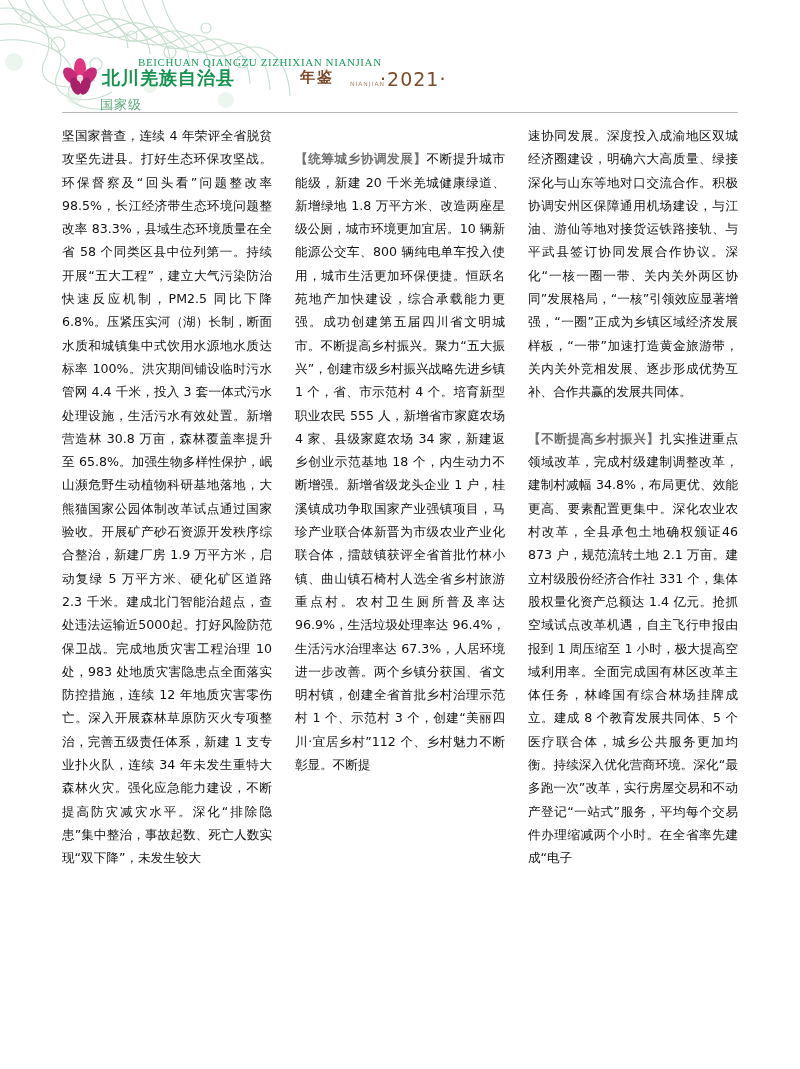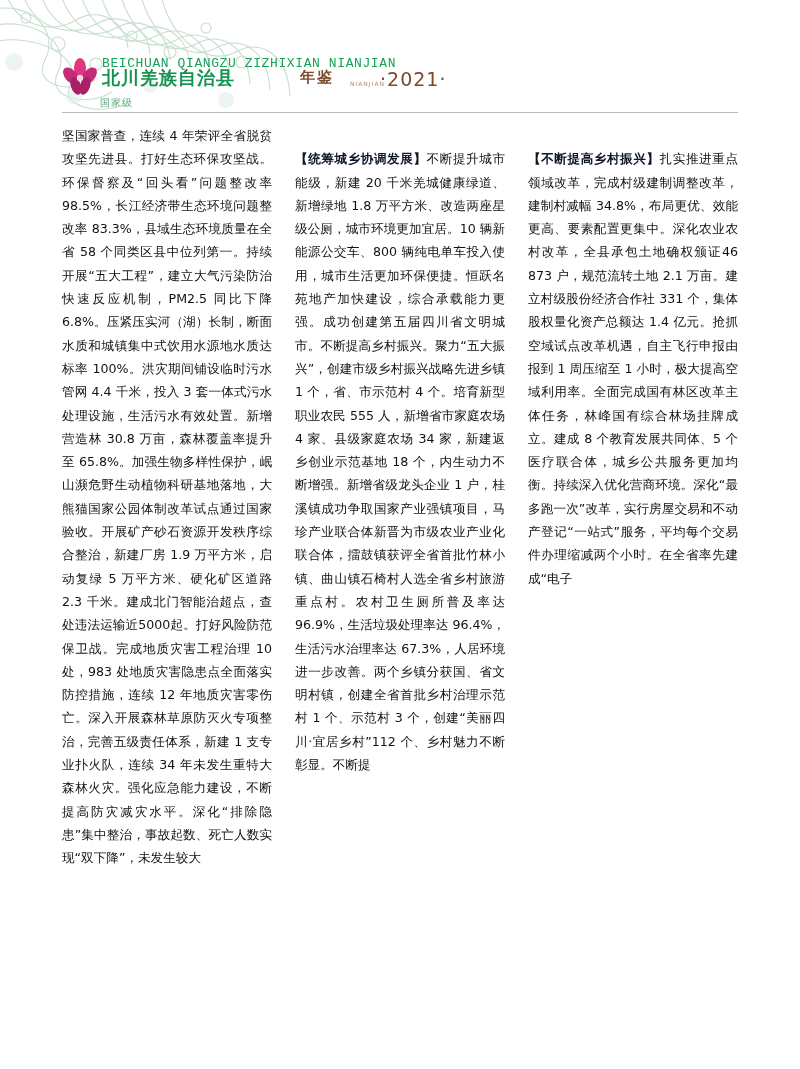--- a/index.html
+++ b/index.html
@@ -44,42 +44,43 @@
     position: absolute;
     left: 0;
     top: 4px;
     width: 36px;
     height: 40px;
   }
   .header-pinyin {
     position: absolute;
     left: 40px;
     top: 4px;
-    font-size: 13px;
+    font-size: 11px;
     letter-spacing: 0.6px;
     color: #17a05a;
-    font-family: Liberation Mono, monospace;
-    white-space: nowrap;
+    font-family: Liberation Serif, serif;
+    white-space: nowrap;
+    padding-left: 36px;
   }
   .header-title-cn {
     position: absolute;
     left: 40px;
     top: 14px;
     font-size: 18px;
     font-weight: bold;
     color: #14934f;
     letter-spacing: 1px;
     white-space: nowrap;
     font-family: "DejaVu Sans", sans-serif;
   }
   .header-sub {
     position: absolute;
     left: 38px;
     top: 44px;
-    font-size: 10px;
+    font-size: 13px;
     color: #5aa77a;
     letter-spacing: 1px;
     white-space: nowrap;
   }
   .header-year {
     position: absolute;
     left: 238px;
     top: 16px;
     font-size: 15px;
     font-weight: bold;
@@ -133,21 +134,21 @@
     text-justify: inter-ideograph;
     font-family: "DejaVu Sans", sans-serif;
   }
   .col p {
     margin: 0;
   }
   .col p.indent {
     text-indent: 0;
   }
   .seg-head {
-    color: #0f172a;
+    color: #737373;
     font-weight: bold;
   }
   .spacer-line { height: 23.3px; }
 
   
   .footer {
     position: absolute;
     left: 62px;
     bottom: 50px;
     width: 300px;
@@ -234,20 +235,21 @@
     <div class="col">
       <p class="indent">坚国家普查，连续 4 年荣评全省脱贫攻坚先进县。打好生态环保攻坚战。环保督察及“回头看”问题整改率 98.5%，长江经济带生态环境问题整改率 83.3%，县域生态环境质量在全省 58 个同类区县中位列第一。持续开展“五大工程”，建立大气污染防治快速反应机制，PM2.5 同比下降 6.8%。压紧压实河（湖）长制，断面水质和城镇集中式饮用水源地水质达标率 100%。洪灾期间铺设临时污水管网 4.4 千米，投入 3 套一体式污水处理设施，生活污水有效处置。新增营造林 30.8 万亩，森林覆盖率提升至 65.8%。加强生物多样性保护，岷山濒危野生动植物科研基地落地，大熊猫国家公园体制改革试点通过国家验收。开展矿产砂石资源开发秩序综合整治，新建厂房 1.9 万平方米，启动复绿 5 万平方米、硬化矿区道路 2.3 千米。建成北门智能治超点，查处违法运输近5000起。打好风险防范保卫战。完成地质灾害工程治理 10 处，983 处地质灾害隐患点全面落实防控措施，连续 12 年地质灾害零伤亡。深入开展森林草原防灭火专项整治，完善五级责任体系，新建 1 支专业扑火队，连续 34 年未发生重特大森林火灾。强化应急能力建设，不断提高防灾减灾水平。深化“排除隐患”集中整治，事故起数、死亡人数实现“双下降”，未发生较大</p>
     </div>
 
     <div class="col">
       <div class="spacer-line"></div>
       <p><span class="seg-head">【统筹城乡协调发展】</span><span>不断提升城市能级，新建 20 千米羌城健康绿道、新增绿地 1.8 万平方米、改造两座星级公厕，城市环境更加宜居。10 辆新能源公交车、800 辆纯电单车投入使用，城市生活更加环保便捷。恒跃名苑地产加快建设，综合承载能力更强。成功创建第五届四川省文明城市。不断提高乡村振兴。聚力“五大振兴”，创建市级乡村振兴战略先进乡镇 1 个，省、市示范村 4 个。培育新型职业农民 555 人，新增省市家庭农场 4 家、县级家庭农场 34 家，新建返乡创业示范基地 18 个，内生动力不断增强。新增省级龙头企业 1 户，桂溪镇成功争取国家产业强镇项目，马珍产业联合体新晋为市级农业产业化联合体，擂鼓镇获评全省首批竹林小镇、曲山镇石椅村人选全省乡村旅游重点村。农村卫生厕所普及率达 96.9%，生活垃圾处理率达 96.4%，生活污水治理率达 67.3%，人居环境进一步改善。两个乡镇分获国、省文明村镇，创建全省首批乡村治理示范村 1 个、示范村 3 个，创建“美丽四川·宜居乡村”112 个、乡村魅力不断彰显。不断提</span></p>
     </div>
 
     <div class="col">
+      <p class="indent">速协同发展。深度投入成渝地区双城经济圈建设，明确六大高质量、绿接深化与山东等地对口交流合作。积极协调安州区保障通用机场建设，与江油、游仙等地对接货运铁路接轨、与平武县签订协同发展合作协议。深化“一核一圈一带、关内关外两区协同”发展格局，“一核”引领效应显著增强，“一圈”正成为乡镇区域经济发展样板，“一带”加速打造黄金旅游带，关内关外竞相发展、逐步形成优势互补、合作共赢的发展共同体。</p>
       <div class="spacer-line"></div>
       <p><span class="seg-head">【不断提高乡村振兴】</span><span>扎实推进重点领域改革，完成村级建制调整改革，建制村减幅 34.8%，布局更优、效能更高、要素配置更集中。深化农业农村改革，全县承包土地确权颁证46 873 户，规范流转土地 2.1 万亩。建立村级股份经济合作社 331 个，集体股权量化资产总额达 1.4 亿元。抢抓空域试点改革机遇，自主飞行申报由报到 1 周压缩至 1 小时，极大提高空域利用率。全面完成国有林区改革主体任务，林峰国有综合林场挂牌成立。建成 8 个教育发展共同体、5 个医疗联合体，城乡公共服务更加均衡。持续深入优化营商环境。深化“最多跑一次”改革，实行房屋交易和不动产登记“一站式”服务，平均每个交易件办理缩减两个小时。在全省率先建成“电子</span></p>
     </div>
 
   </div>
 
 
 </div>
 
 </body></html>

